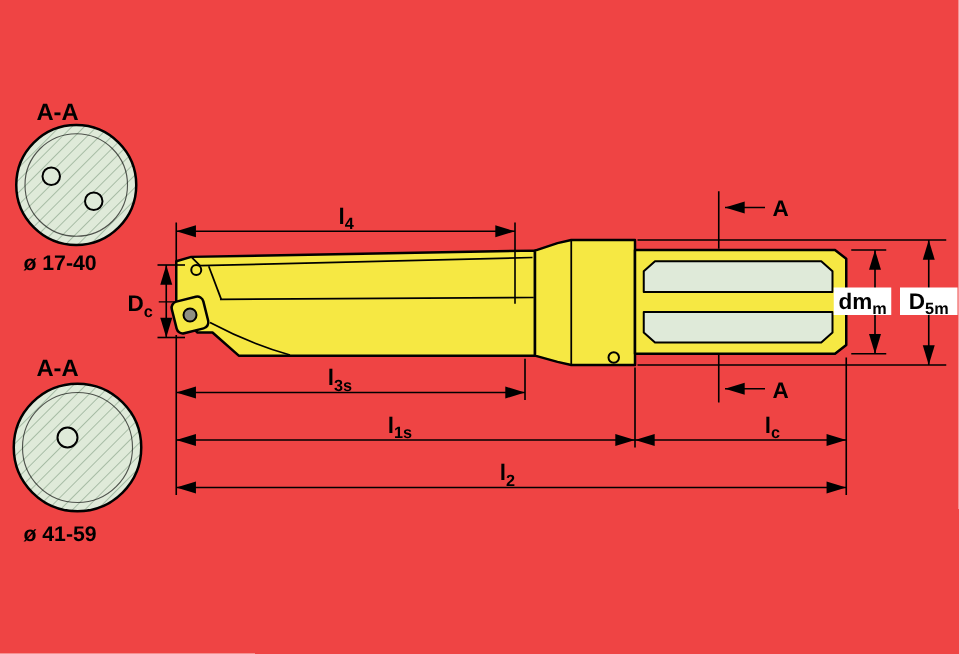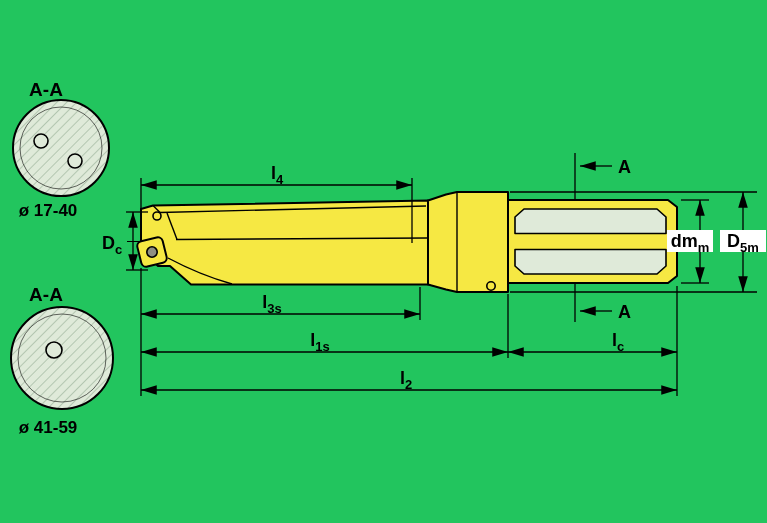--- a/index.html
+++ b/index.html
@@ -1,16 +1,16 @@
 <!DOCTYPE html>
 <html style="--c-body: #f6e843; --c-flat: #dfead9; --c-hatch: #8fa88f;"><head>
 <meta charset="utf-8">
 <style>
   html,body{margin:0;padding:0;background:#fff}
-  .canvas{position:relative;width:767px;height:523px;background:#22c55e;overflow:hidden;font-family:"Liberation Sans",sans-serif}
+  .canvas{position:relative;width:767px;height:523px;background:#ef4444;overflow:hidden;font-family:"Liberation Sans",sans-serif}
   svg{display:block}
   text{font-family:"Liberation Sans",sans-serif;font-weight:bold;fill:#000}
   .t19{font-size:19px}
   .t18{font-size:18px}
   .t17{font-size:17px}
   .sub{font-size:13px}
   .body{fill:var(--c-body,#f6e843)}
   .flat{fill:var(--c-flat,#dfead9)}
   .grayfill{fill:#8f8f82}
   .ol{stroke:#000;stroke-width:2;stroke-linejoin:round}

